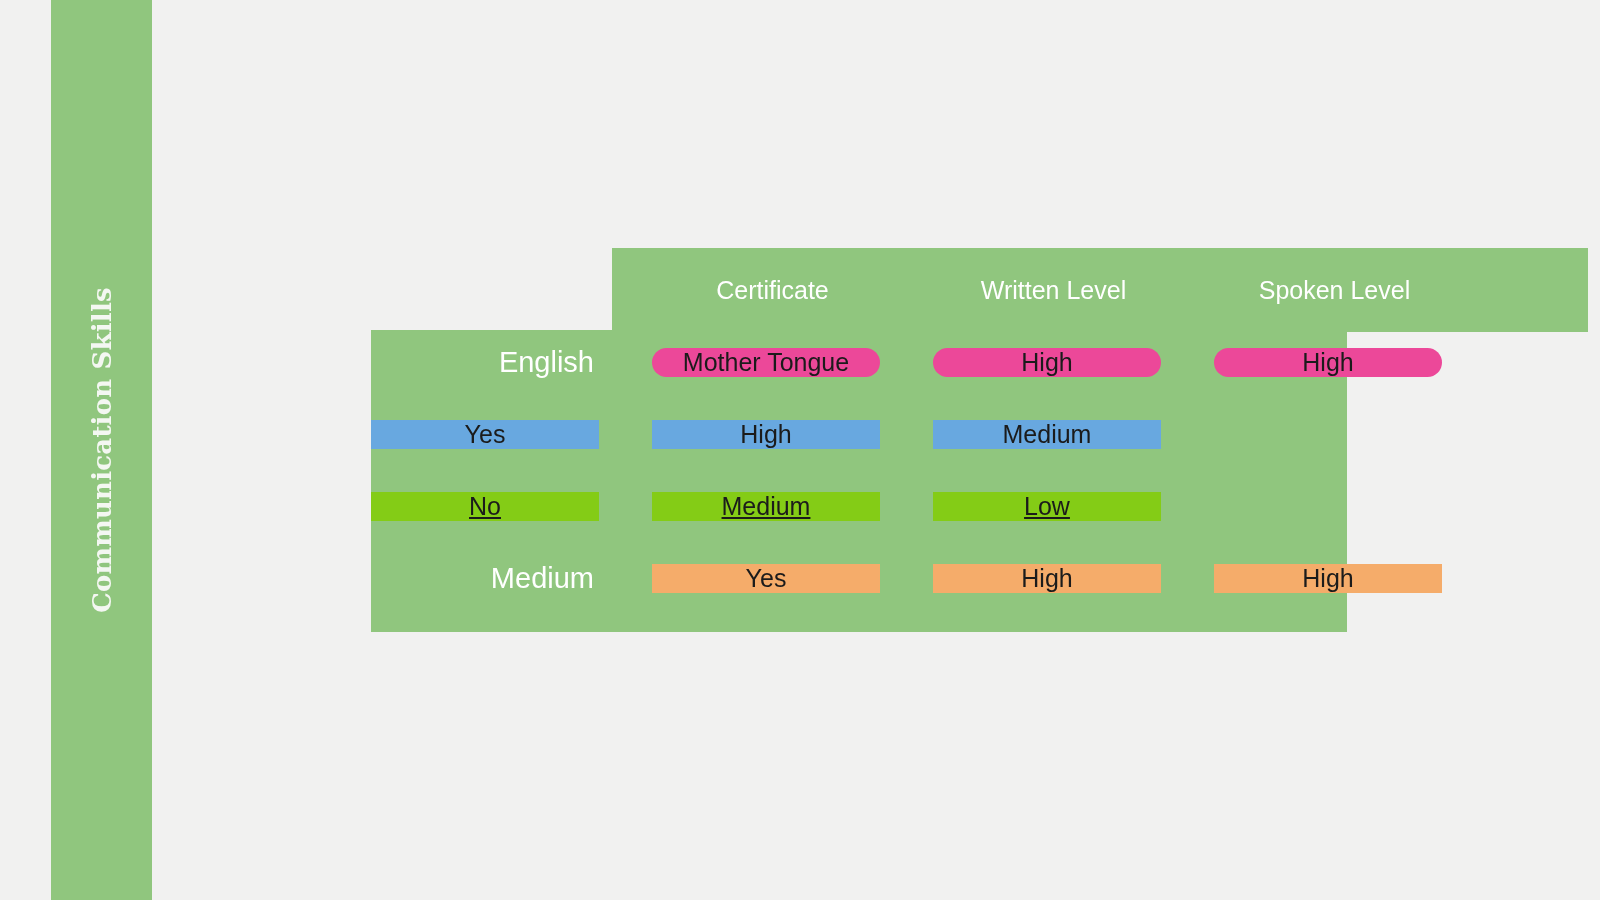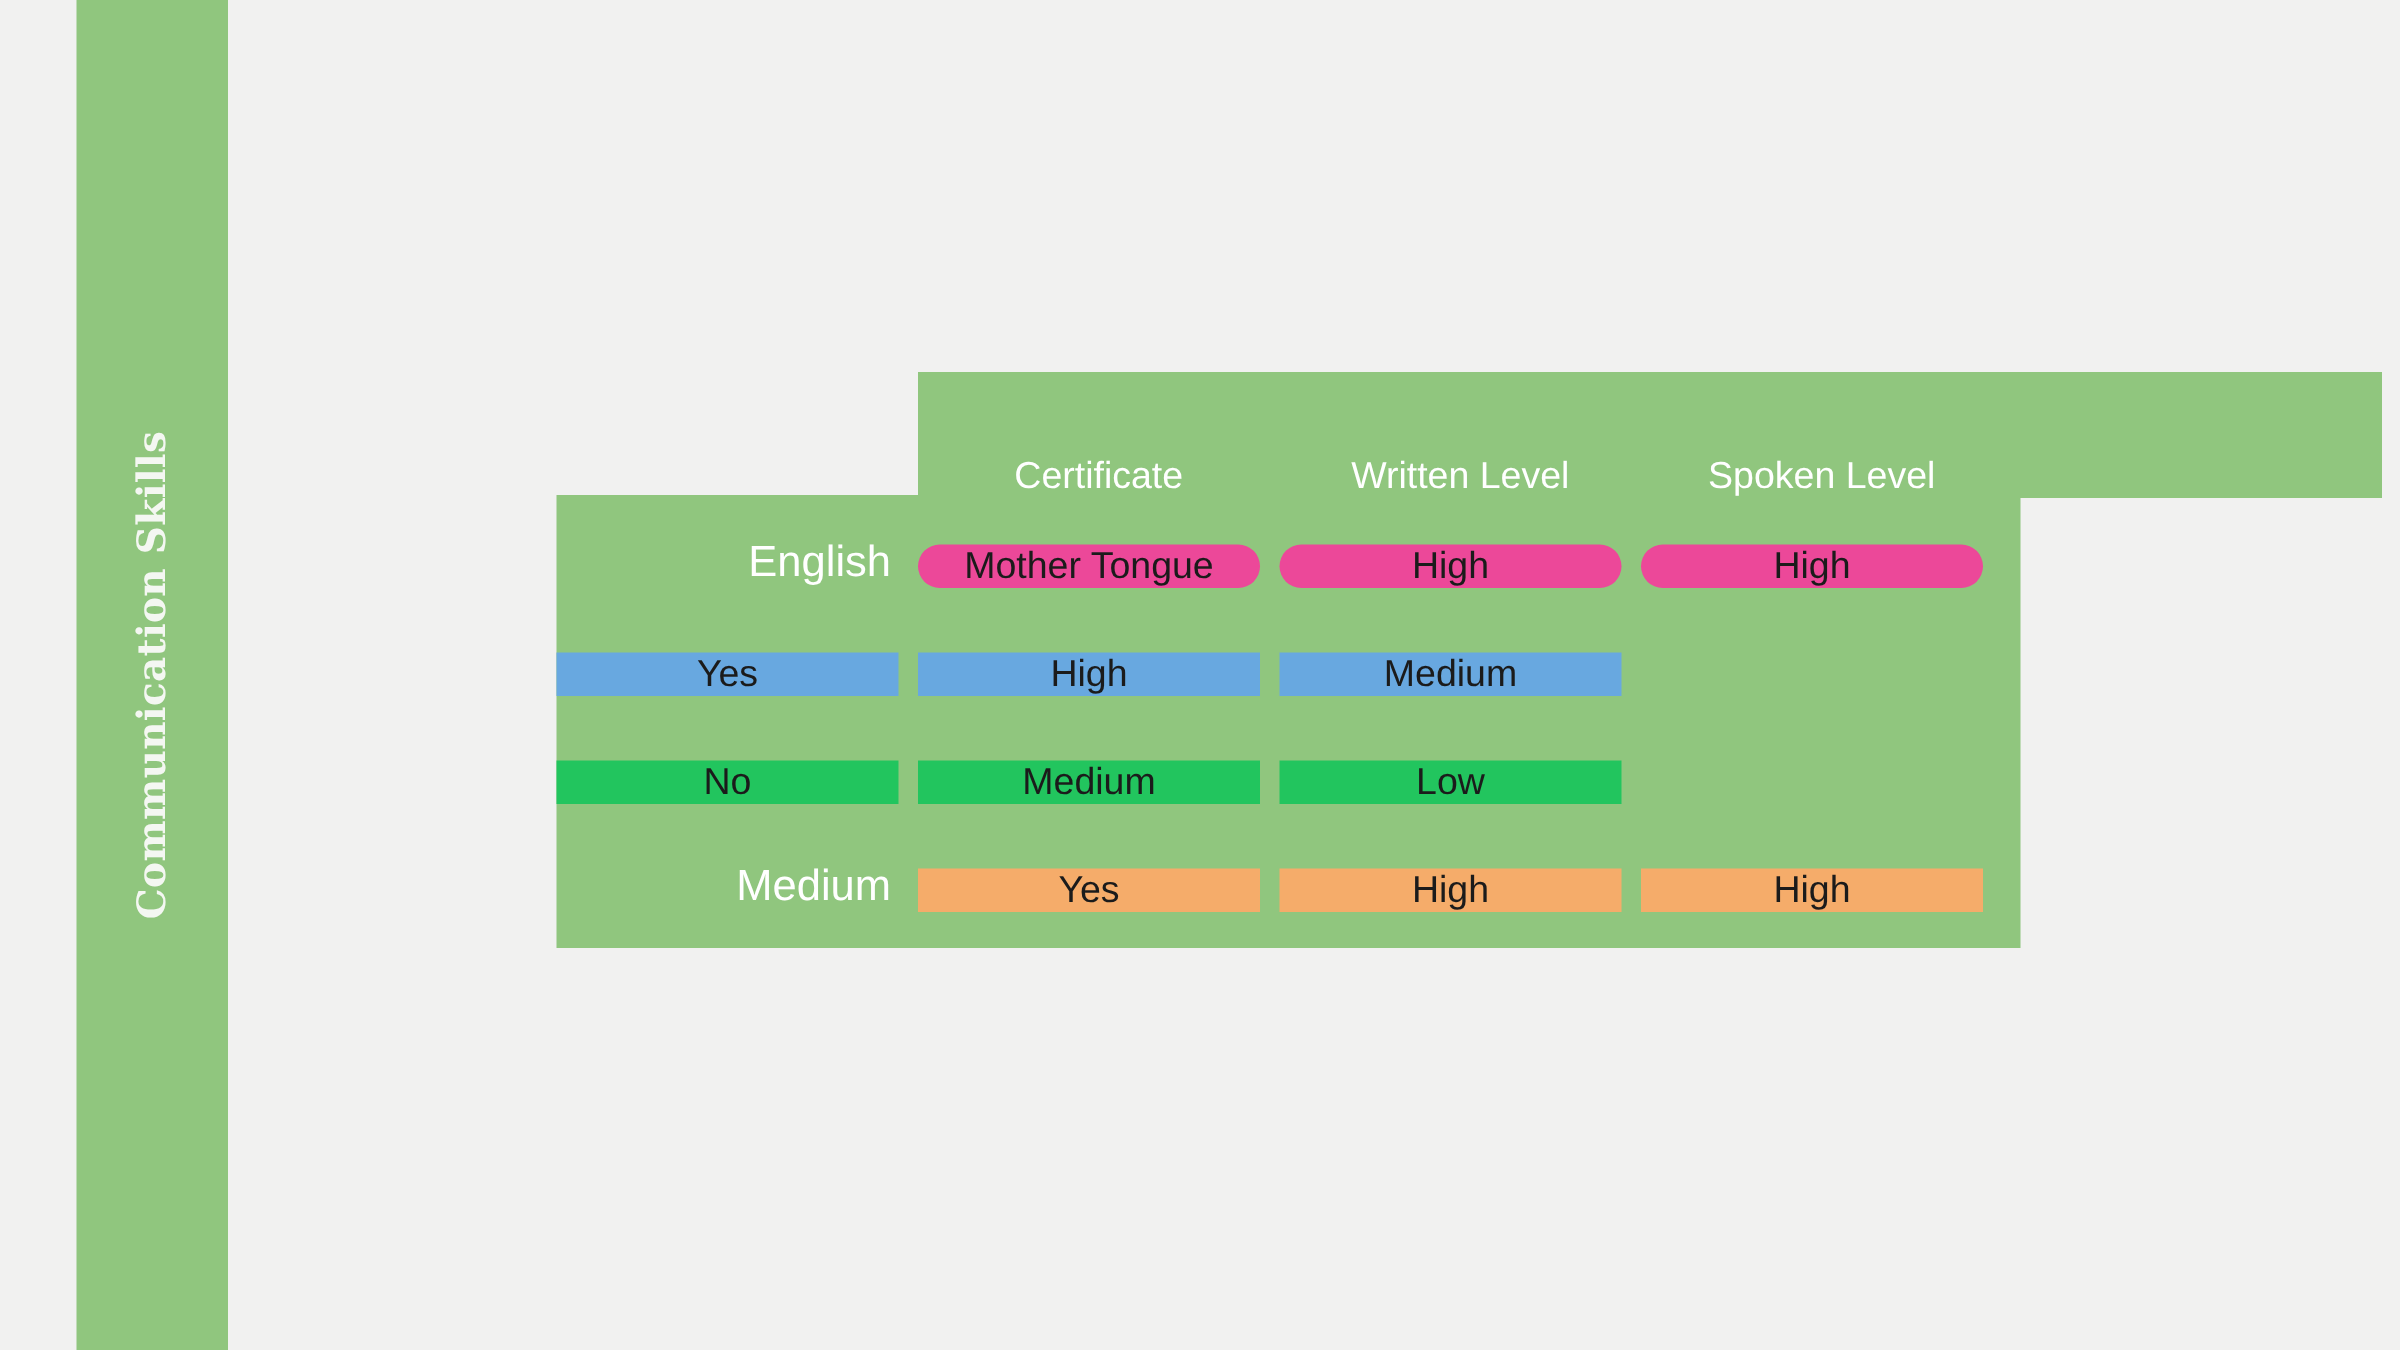--- a/index.html
+++ b/index.html
@@ -69,21 +69,22 @@
     background: #90c67e;
   }
 
   .grid {
     position: relative;
     z-index: 2;
   }
 
   .head-row, .data-row {
     display: flex;
-    align-items: flex-end;
+    align-items: center;
+    gap: 40px;
   }
   .head-row {
     height: 84px;
   }
   .data-row {
     height: 60px;
     margin-bottom: 12px;
   }
   .data-row:first-of-type {
     margin-top: 14px;         
@@ -125,21 +126,21 @@
     justify-content: center;
     color: #1b1b1b;
     font-size: 25px;
   }
   .cell:last-child {
     margin-right: 0;
   }
 
   .c-yellow { background: #ec4899; border-radius: 29px; }
   .c-blue   { background: #68a8e0; }
-  .c-red    { background: #22c55e; }
+  .c-red    { background: #84cc16; text-decoration: underline; }
   .c-orange { background: #f5ac6a; }
 </style>
 </head>
 <body>
 
 <div class="canvas">
 
   <div class="side-bar">
     <div class="side-bar-label">Communication Skills</div>
   </div>

